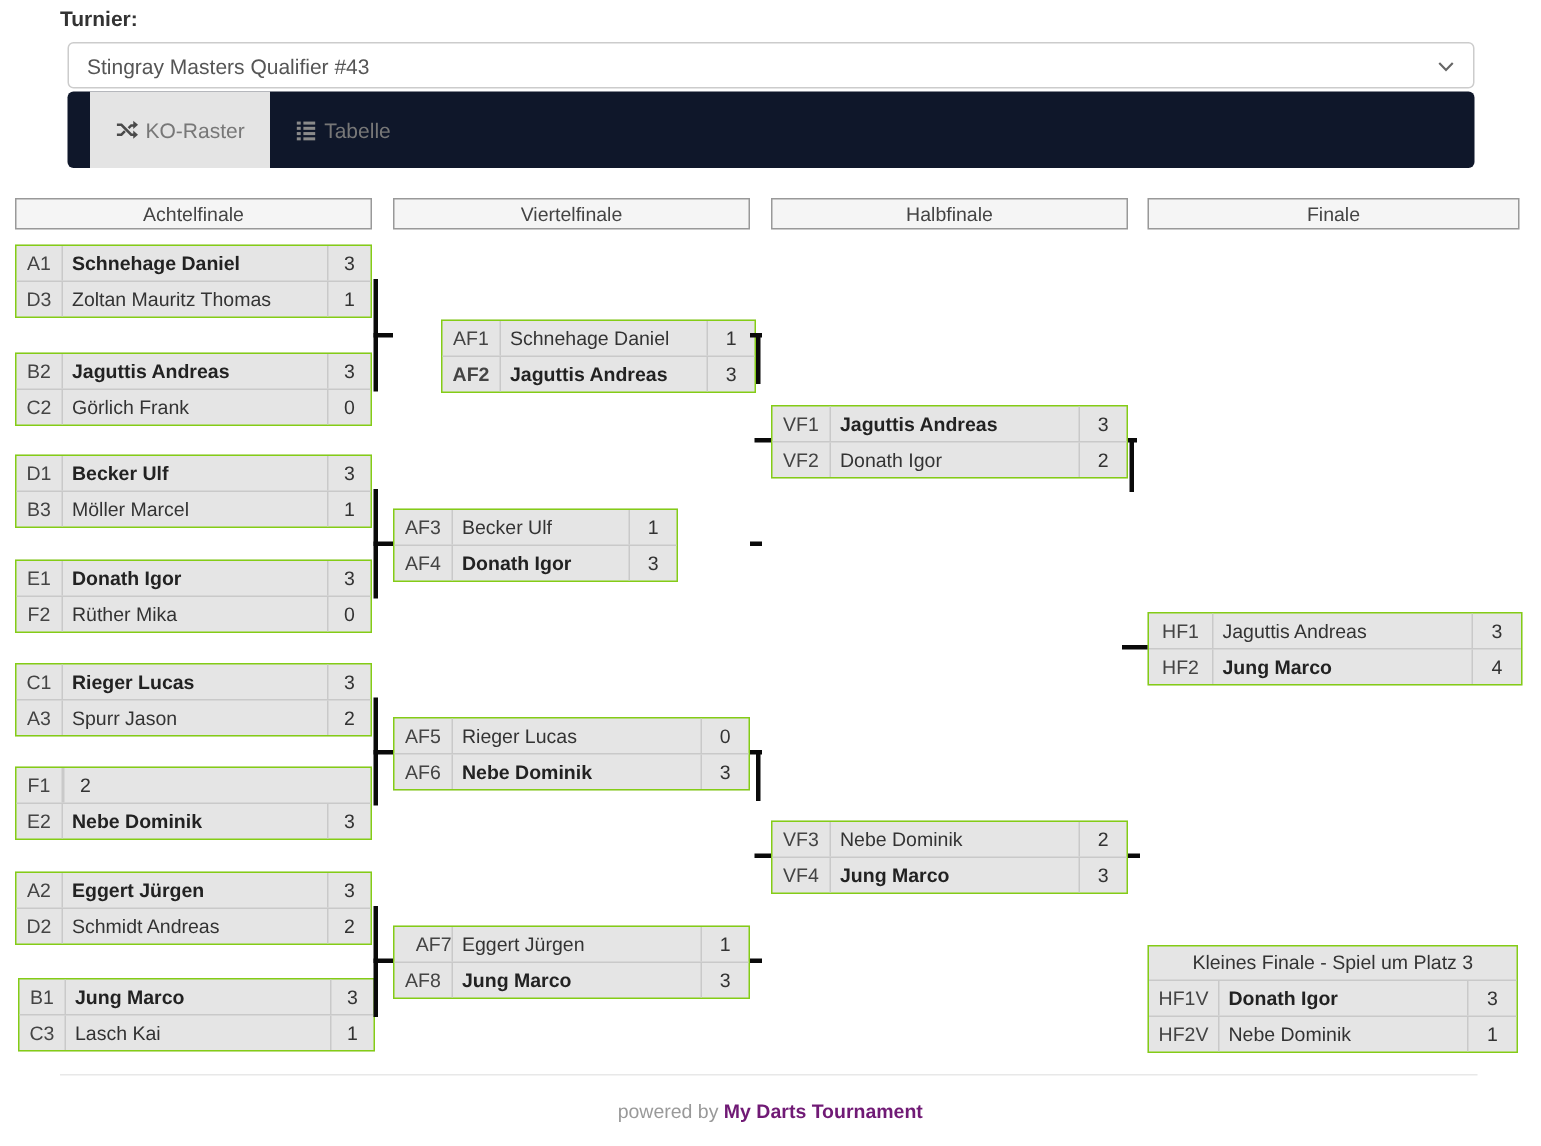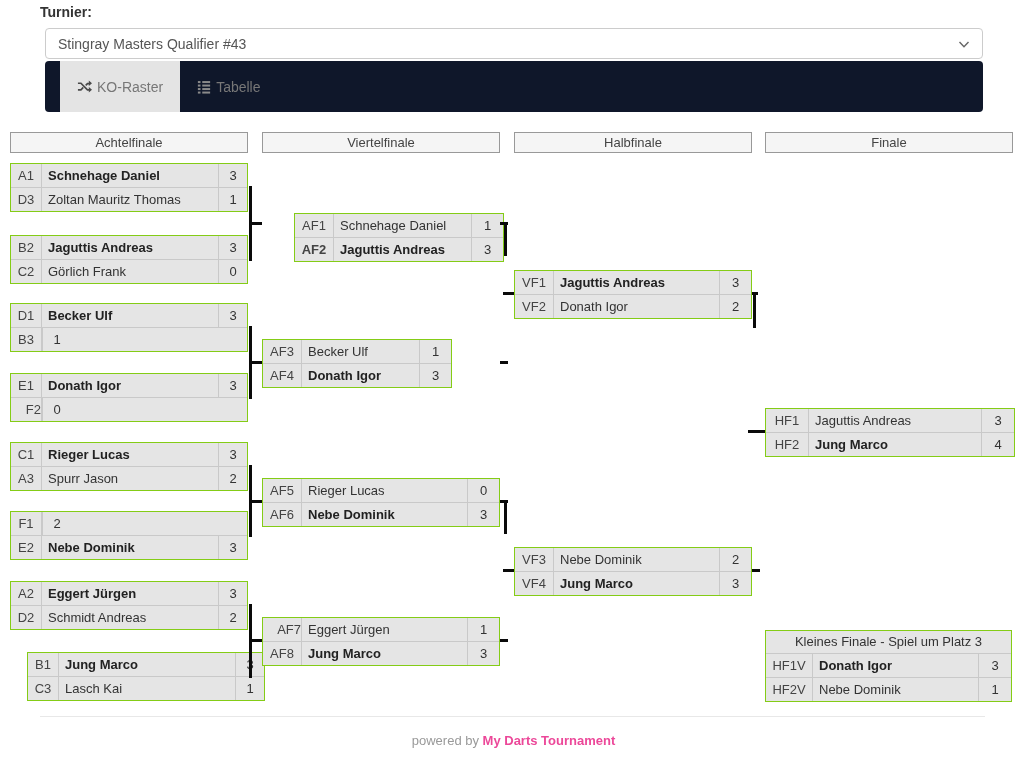--- a/index.html
+++ b/index.html
@@ -29,21 +29,21 @@
   .c-code{flex:none;text-align:center;border-right:1px solid #c9c9c9;color:#444;}
   .c-name{flex:1;padding:0 6px;white-space:nowrap;overflow:hidden;}
   .c-score{flex:none;text-align:center;border-left:1px solid #c9c9c9;}
   .winner .c-name{font-weight:bold;color:#222;}
   .kf-title{height:22px;line-height:22px;text-align:center;font-size:13px;color:#333;border-bottom:1px solid #c9c9c9;}
   .seg{position:absolute;background:#0a0a0a;}
 
   
   .footer-hr{left:40px;top:716px;width:945px;height:0;border-top:1px solid #e8e8e8;}
   .footer-text{left:0;top:733px;width:1027px;text-align:center;font-size:13px;color:#999;}
-  .footer-link{color:#ec4899;font-weight:bold;text-decoration:none;cursor:pointer;}
+  .footer-link{color:#701a75;font-weight:bold;text-decoration:none;cursor:pointer;}
 </style>
 </head>
 <body>
 
 <div class="page">
 
   <div class="abs turnier-label">Turnier:</div>
 
   <div class="abs select-box">
     <span>Stingray Masters Qualifier #43</span>
@@ -114,31 +114,33 @@
         </div>
       </div>
       <div class="match" style="left: 10px; top: 303px; width: 238px;">
         <div class="mrow winner">
           <span class="c-code" style="width: 30px;">D1</span>
           <span class="c-name">Becker Ulf</span>
           <span class="c-score" style="width: 28px;">3</span>
         </div>
         <div class="mrow">
           <span class="c-code" style="width: 30px;">B3</span>
+          <span class="c-name">Möller Marcel</span>
           <span class="c-score" style="width: 28px;">1</span>
         </div>
       </div>
       <div class="match" style="left: 10px; top: 373px; width: 238px;">
         <div class="mrow winner">
           <span class="c-code" style="width: 30px;">E1</span>
           <span class="c-name">Donath Igor</span>
           <span class="c-score" style="width: 28px;">3</span>
         </div>
         <div class="mrow">
-          <span class="c-code" style="width: 30px; text-align: right;">F2</span>
+          <span class="c-code" style="width: 30px;">F2</span>
+          <span class="c-name">Rüther Mika</span>
           <span class="c-score" style="width: 28px;">0</span>
         </div>
       </div>
       <div class="match" style="left: 10px; top: 442px; width: 238px;">
         <div class="mrow winner">
           <span class="c-code" style="width: 30px;">C1</span>
           <span class="c-name">Rieger Lucas</span>
           <span class="c-score" style="width: 28px;">3</span>
         </div>
         <div class="mrow">
@@ -163,21 +165,21 @@
           <span class="c-code" style="width: 30px;">A2</span>
           <span class="c-name">Eggert Jürgen</span>
           <span class="c-score" style="width: 28px;">3</span>
         </div>
         <div class="mrow">
           <span class="c-code" style="width: 30px;">D2</span>
           <span class="c-name">Schmidt Andreas</span>
           <span class="c-score" style="width: 28px;">2</span>
         </div>
       </div>
-      <div class="match" style="left: 27px; top: 652px; width: 238px;">
+      <div class="match" style="left: 12px; top: 652px; width: 238px;">
         <div class="mrow winner">
           <span class="c-code" style="width: 30px;">B1</span>
           <span class="c-name">Jung Marco</span>
           <span class="c-score" style="width: 28px;">3</span>
         </div>
         <div class="mrow">
           <span class="c-code" style="width: 30px;">C3</span>
           <span class="c-name">Lasch Kai</span>
           <span class="c-score" style="width: 28px;">1</span>
         </div>

